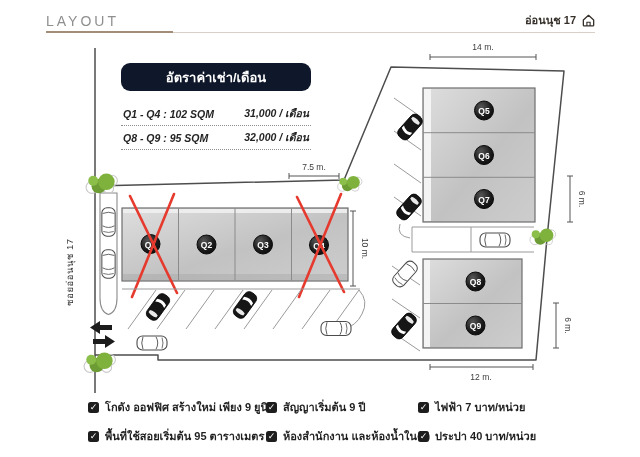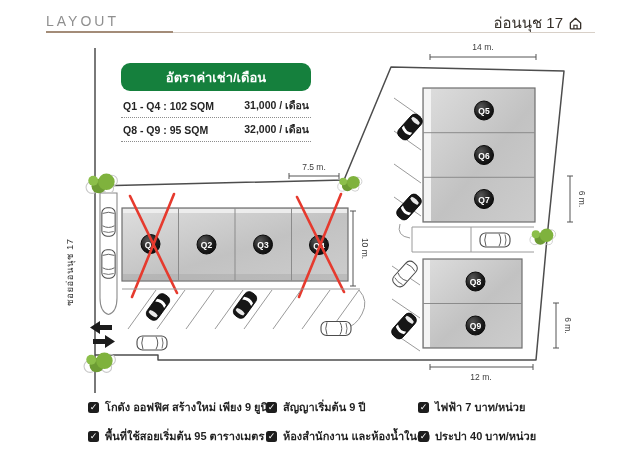--- a/index.html
+++ b/index.html
@@ -4,28 +4,28 @@
 <style>
   html,body{margin:0;padding:0;background:#ffffff;}
   .page{position:relative;width:640px;height:457px;background:#fff;overflow:hidden;
         font-family:"Liberation Sans","DejaVu Sans",sans-serif;}
 
   
   .hdr-title{position:absolute;left:46px;top:13px;font-size:14px;letter-spacing:3px;color:#8f8f8f;}
   .hdr-rule{position:absolute;left:46px;top:31px;width:549px;height:2px;}
   .hdr-rule .dark{position:absolute;left:0;top:0;width:127px;height:2px;background:#a38c78;}
   .hdr-rule .light{position:absolute;left:127px;top:1px;right:0;height:1px;background:#d8d0c8;}
-  .hdr-loc{position:absolute;right:57px;top:11px;display:flex;align-items:center;gap:5px;
-           font-size:15px;font-weight:normal;color:#36302a;}
+  .hdr-loc{position:absolute;right:44px;top:11px;display:flex;align-items:center;gap:5px;
+           font-size:11px;font-weight:bold;color:#36302a;}
 
   
   .price{position:absolute;left:121px;top:63px;width:190px;}
-  .price-pill{height:28px;border-radius:9px;background:#15803d;color:#fff;font-size:13px;
+  .price-pill{height:28px;border-radius:9px;background:#0f172a;color:#fff;font-size:13px;
               font-weight:bold;display:flex;align-items:center;justify-content:center;}
-  .price-rows{margin-top:3px;}
+  .price-rows{margin-top:11px;font-style:italic;}
   .price-row{display:flex;justify-content:space-between;align-items:center;height:23px;
              border-bottom:1px dotted #8d8d8d;font-size:10.5px;font-weight:bold;color:#242424;
              padding:0 2px;white-space:nowrap;}
 
   
   .features{position:absolute;left:88px;top:398px;display:grid;
             grid-template-columns:178px 152px 145px;row-gap:11px;}
   .feat{display:flex;align-items:center;gap:6px;font-size:11px;font-weight:700;color:#1f1f1f;
         white-space:nowrap;}
   .chk{width:11px;height:11px;border-radius:2.5px;background:#1d1d1d;color:#fff;font-size:9px;

